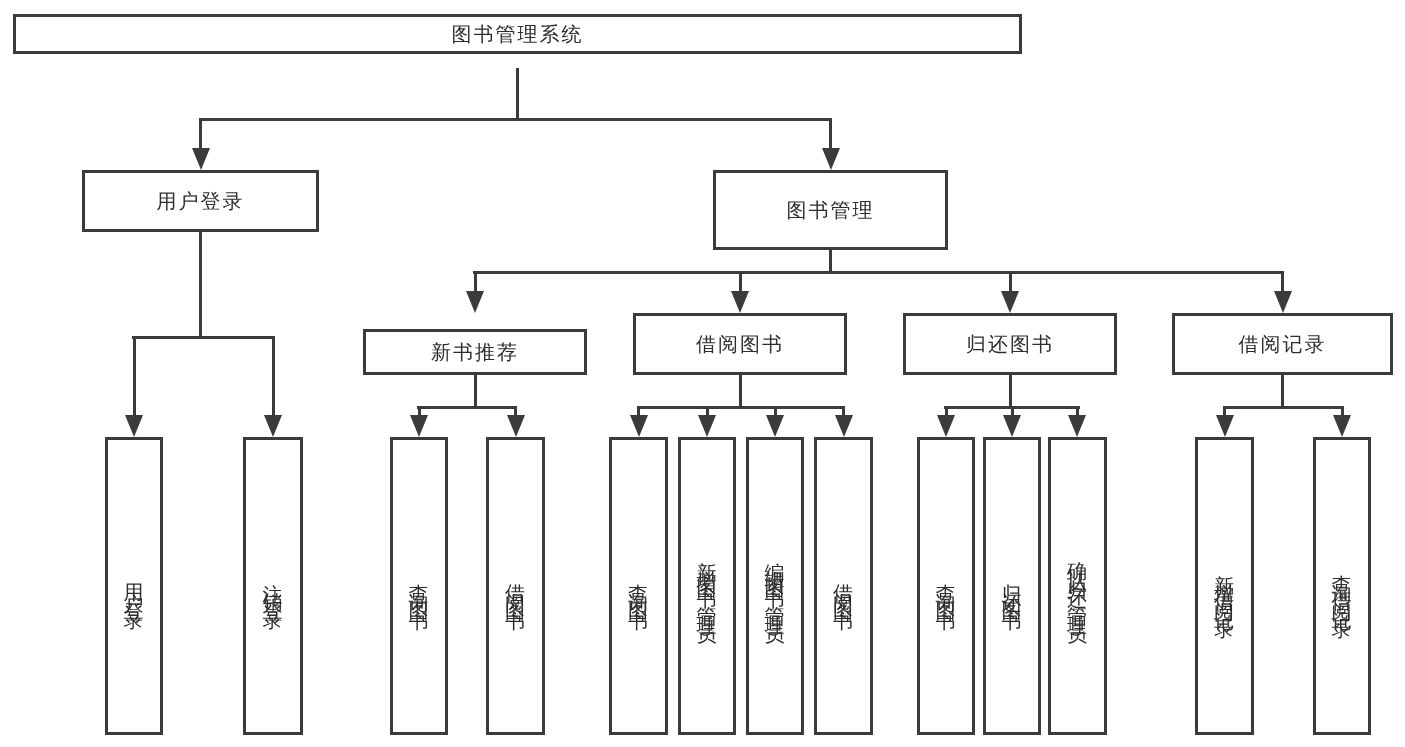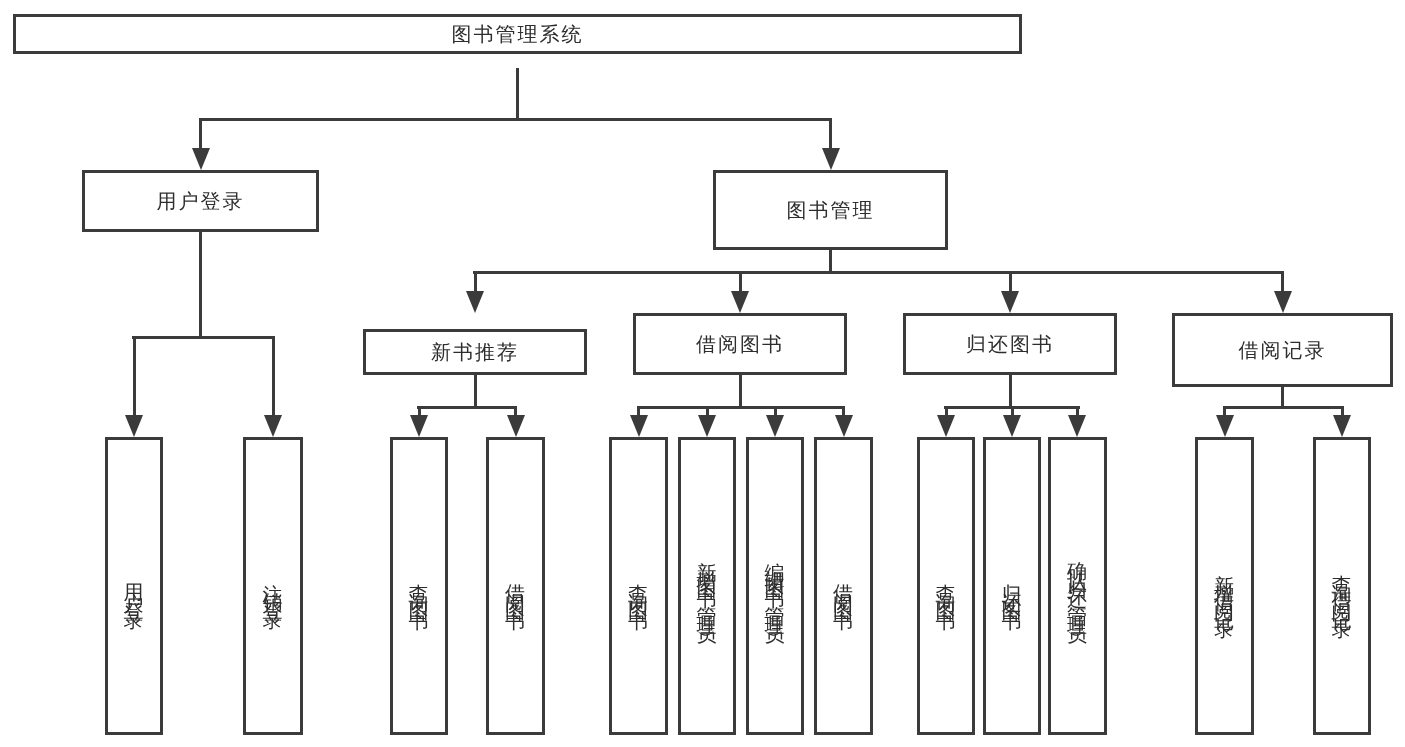--- a/index.html
+++ b/index.html
@@ -125,21 +125,21 @@
 
   <div class="box h" style="left:363px;top:329px;width:224px;height:46px">
     <span>新书推荐</span>
   </div>
   <div class="box h" style="left:633px;top:313px;width:214px;height:62px">
     <span>借阅图书</span>
   </div>
   <div class="box h" style="left:903px;top:313px;width:214px;height:62px">
     <span>归还图书</span>
   </div>
-  <div class="box h" style="left:1172px;top:313px;width:221px;height:74px">
+  <div class="box h" style="left:1172px;top:313px;width:221px;height:62px">
     <span>借阅记录</span>
   </div>
 
   <div class="box v" style="left:105px;top:437px;width:58px;height:298px">
     <span>用户登录</span>
   </div>
   <div class="box v" style="left:243px;top:437px;width:60px;height:298px">
     <span>注销登录</span>
   </div>
 

